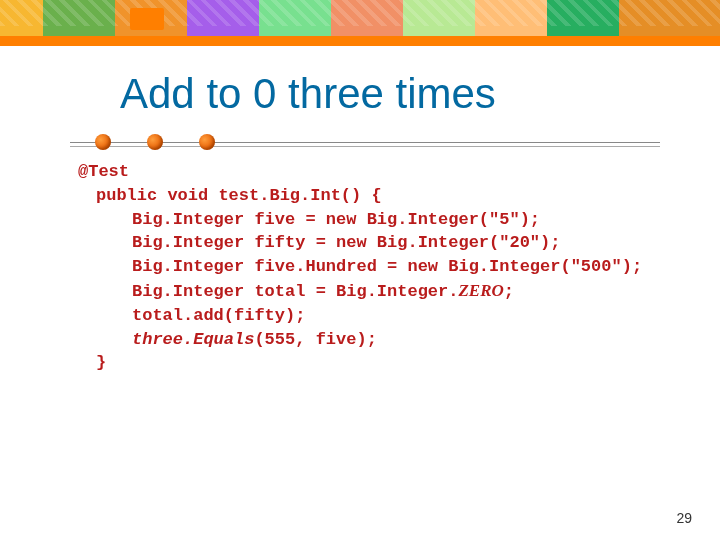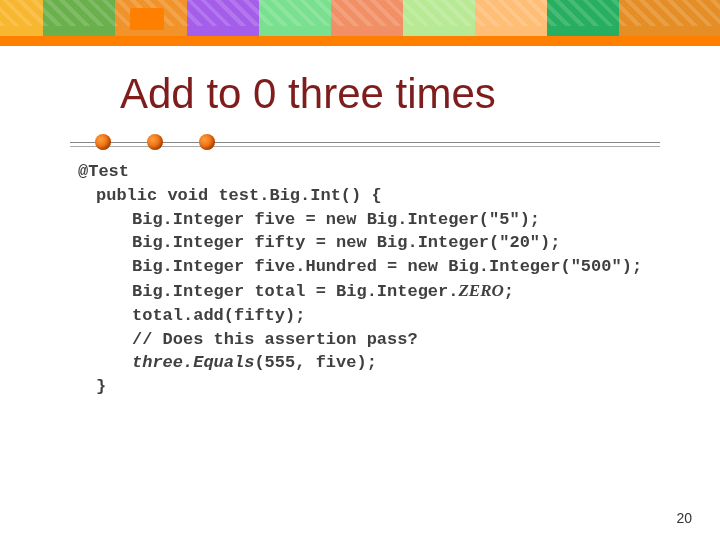--- a/index.html
+++ b/index.html
@@ -40,21 +40,21 @@
     content: "";
     position: absolute;
     top: 8px; left: 18%;
     width: 34px; height: 22px;
     background: #ff7f00;
     border-radius: 2px;
   }
   .title {
     font-size: 42px;
     font-weight: 400;
-    color: #7f1d1d;
+    color: #0369a1;
     margin: 24px 60px 18px 120px;
   }
   .decor-line {
     position: relative;
     margin: 0 60px 8px 70px;
     height: 16px;
   }
   .decor-line .hr1 {
     position: absolute;
     top: 6px; left: 0; right: 0;
@@ -79,21 +79,21 @@
     background: radial-gradient(circle at 35% 35%, #ff9e3d, #e55a00 70%, #b84600);
     border-radius: 50%;
     box-shadow: inset -2px -2px 3px rgba(0,0,0,0.25);
   }
   .code {
     margin: 6px 60px 0 78px;
     font-family: "Courier New", Courier, monospace;
     font-size: 17px;
     line-height: 1.4;
     font-weight: bold;
-    color: #404040;
+    color: #b91c1c;
   }
   .code .line { white-space: pre; }
   .indent1 { padding-left: 18px; }
   .indent2 { padding-left: 54px; }
   .zero { font-style: italic; font-weight: bold; font-family: Liberation Serif, serif; }
   .assert { font-style: italic; font-weight: bold; }
   .page-num {
     position: absolute;
     bottom: 14px;
     right: 28px;
@@ -119,18 +119,17 @@
 </div>
 
 <div class="code">
   <div class="line">@Test</div>
   <div class="line indent1">public void test.Big.Int() {</div>
   <div class="line indent2">Big.Integer five = new Big.Integer("5");</div>
   <div class="line indent2">Big.Integer fifty = new Big.Integer("20");</div>
   <div class="line indent2">Big.Integer five.Hundred = new Big.Integer("500");</div>
   <div class="line indent2"><span>Big.Integer total = Big.Integer.</span><span class="zero">ZERO</span><span>;</span></div>
   <div class="line indent2">total.add(fifty);</div>
-  <div class="line indent2">// Does this assertion pass?</div>
   <div class="line indent2"><span class="assert">three.Equals</span><span>(555, five);</span></div>
   <div class="line indent1">}</div>
 </div>
 
-<div class="page-num">20</div>
+<div class="page-num">29</div>
 
 </body></html>

